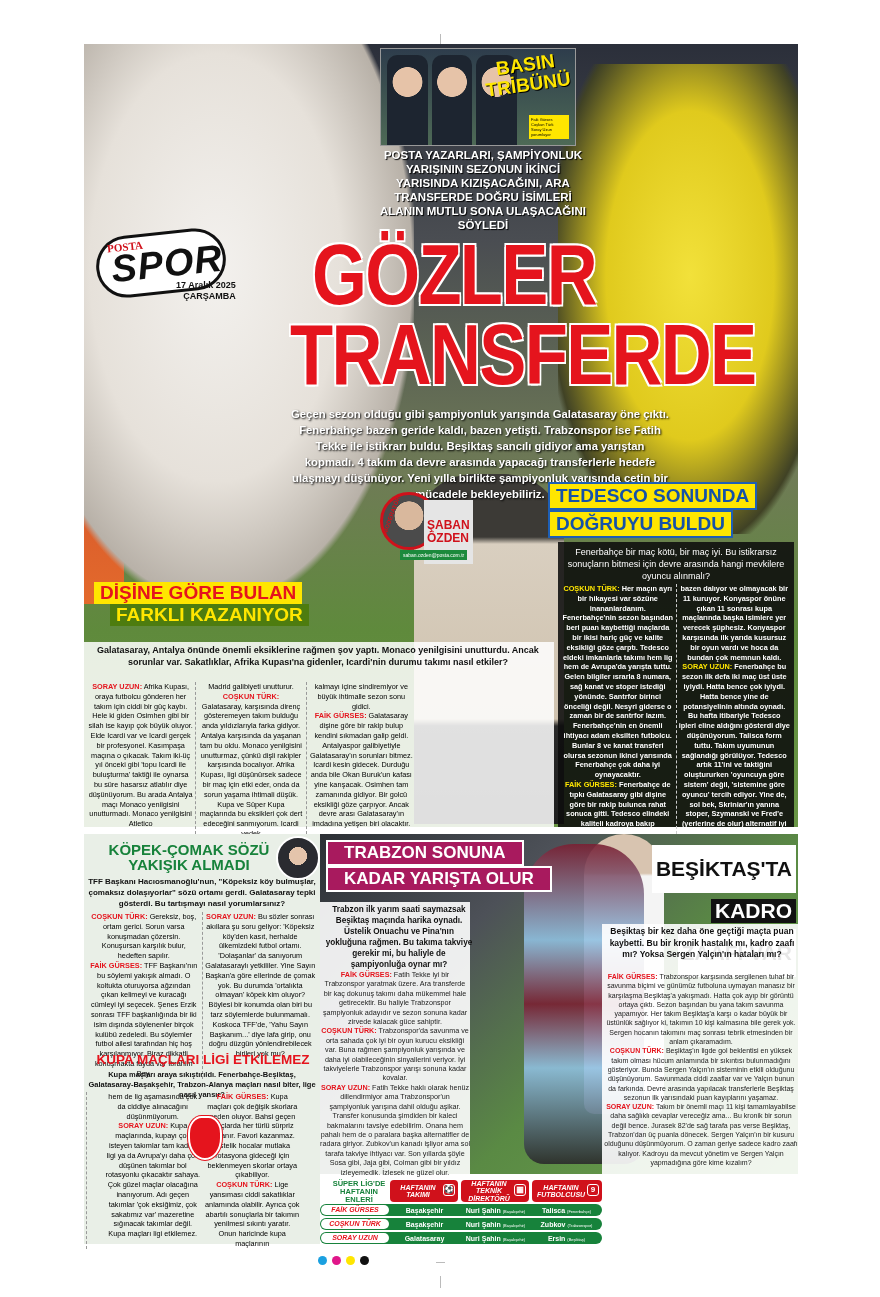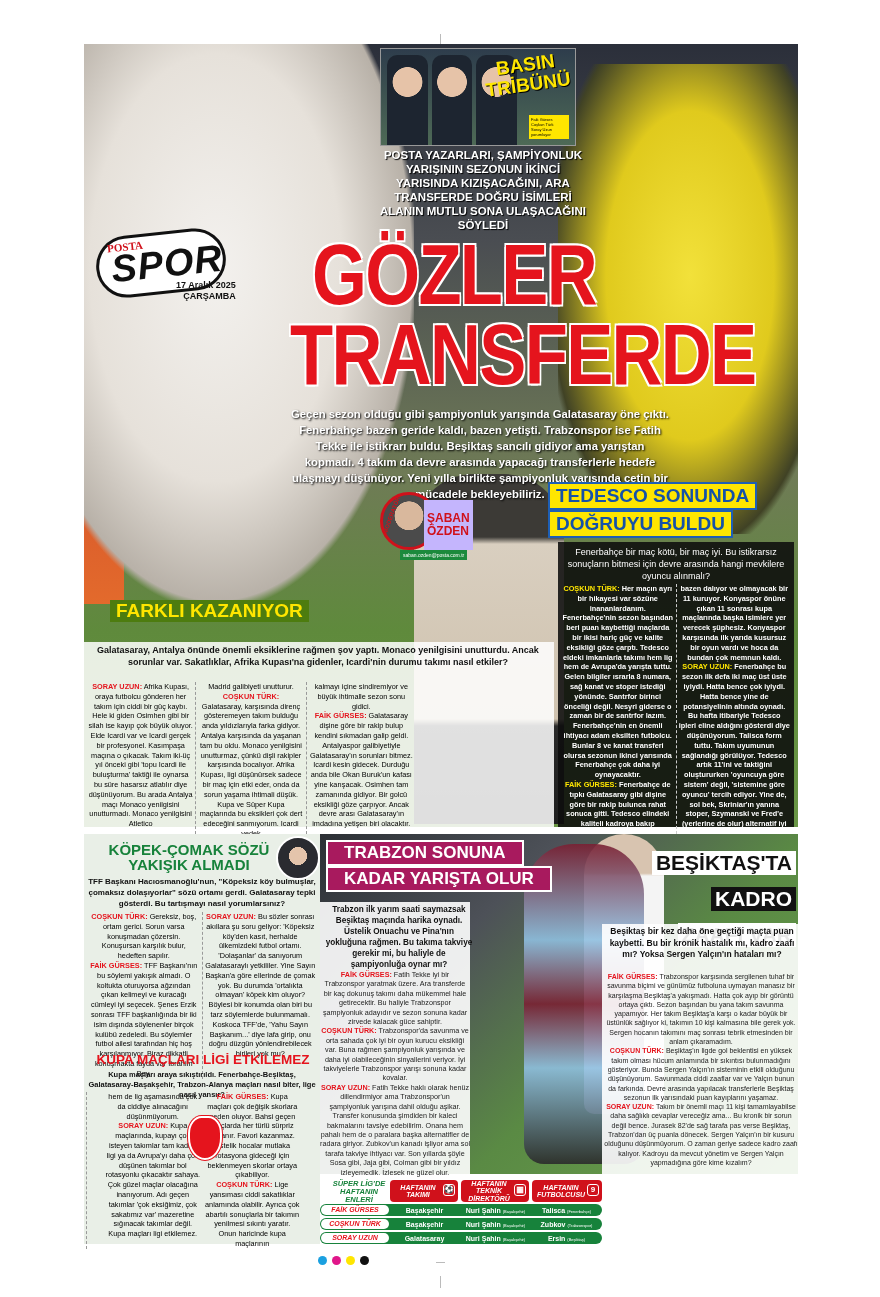--- a/index.html
+++ b/index.html
@@ -25,21 +25,21 @@
 .logo{position:absolute;left:12px;top:188px;width:130px;height:62px;background:#fff;border-radius:40px;border:3px solid #111;transform:rotate(-6deg)}
 .logo .posta{position:absolute;left:10px;top:2px;color:#d0111b;font-weight:bold;font-size:11px;font-family:"Liberation Serif",serif}
 .logo .spor{position:absolute;left:12px;top:8px;font-size:38px;font-weight:bold;font-style:italic;color:#111;letter-spacing:1px}
 .date{position:absolute;left:92px;top:236px;color:#111;font-size:9px;font-weight:bold;text-align:right;line-height:11px}
 .headline{position:absolute;left:170px;top:190px;width:400px;text-align:center;color:#e5141d;font-weight:bold;
  font-family:"Liberation Sans",sans-serif;font-size:86px;line-height:80px;letter-spacing:-2px;transform:scaleX(0.82);transform-origin:center top;
  text-shadow:2px 2px 0 #fff,-2px -2px 0 #fff,2px -2px 0 #fff,-2px 2px 0 #fff}
 .lead{position:absolute;left:206px;top:362px;width:380px;text-align:center;color:#fff;font-weight:bold;font-size:11.3px;line-height:16px;text-shadow:1px 1px 2px #000}
 .moderator{position:absolute;left:296px;top:448px;width:90px;height:76px}
 .moderator .photo{position:absolute;left:0;top:0;width:58px;height:58px;border-radius:50%;background:radial-gradient(circle at 50% 40%,#d9b89d 0 35%,#4b4b4b 36% 100%);border:3px solid #d0111b}
-.moderator .name{position:absolute;left:44px;top:8px;color:#d0111b;font-weight:bold;font-size:12px;line-height:13px;background:#c4b5fd;padding:12px 3px}
+.moderator .name{position:absolute;left:44px;top:8px;color:#d0111b;font-weight:bold;font-size:12px;line-height:13px;background:#e5e5e5;padding:19px 3px}
 .moderator .email{position:absolute;left:20px;top:58px;background:#1b8a3c;color:#fff;font-size:5px;padding:2px 3px;white-space:nowrap}
 .moderator .tag{position:absolute;left:-8px;top:20px;color:#d0111b;font-size:6px;font-weight:bold;transform:rotate(-70deg)}
 .tedesco-title{position:absolute;left:464px;top:438px;width:240px}
 .blue-box{background:#ffe600;color:#1552a8;font-weight:bold;font-size:19px;line-height:22px;padding:1px 6px;display:inline-block;border:2px solid #1e5fb5}
 .tedesco-box{position:absolute;left:474px;top:498px;width:236px;height:285px;background:rgba(12,12,12,0.88)}
 .tedesco-q{position:absolute;left:476px;top:502px;width:232px;text-align:center;color:#fff;font-weight:normal;font-size:9px;line-height:12px}
 .cols{display:flex;position:absolute}
 .col{flex:1;text-align:center;font-size:7.3px;line-height:9.8px;padding:0 2px}
 .dark .col{color:#fff;font-weight:bold}
 .dash{border-left:1px dashed #999}
@@ -65,27 +65,27 @@
 .ts-player{position:absolute;left:440px;top:800px;width:120px;height:320px;
  background:linear-gradient(180deg,#7a2033 0%,#8fbfe0 30%,#7a2033 50%,#8fbfe0 70%,#2a2a2a 100%);border-radius:50px 50px 20px 20px;opacity:.9}
 .bjk-player{position:absolute;left:500px;top:790px;width:80px;height:280px;background:linear-gradient(180deg,#d8c4b0 0 14%,#f4f4f4 15% 100%);border-radius:40px 40px 10px 10px}
 .trabzon-title{position:absolute;left:242px;top:796px;width:228px}
 .mag-box{background:#a81a5e;color:#fff;font-weight:bold;font-size:17px;line-height:20px;padding:1px 16px;display:inline-block;border:2px solid #fff}
 .trabzon-body{position:absolute;left:236px;top:858px;width:150px;height:338px;background:rgba(255,255,255,0.9)}
 .trabzon-q{position:absolute;left:240px;top:860px;width:150px;text-align:center;font-weight:bold;font-size:8.2px;line-height:11px;color:#111}
 .trabzon-ans{position:absolute;left:236px;top:926px;width:150px;text-align:center;font-size:7.2px;line-height:9.4px;color:#222}
 .besiktas-title{position:absolute;left:560px;top:796px;width:152px;text-align:right}
 .blk-box{background:#111;color:#fff;font-weight:bold;font-size:21px;line-height:24px;padding:0 4px;display:inline-block;margin:1px 0}
-.wht-box{background:#fff;color:#111;font-weight:bold;font-size:21px;line-height:24px;padding:0 4px;display:inline-block;margin:11px 0}
+.wht-box{background:#fff;color:#111;font-weight:bold;font-size:21px;line-height:24px;padding:12px 4px;display:inline-block;margin:5px 0}
 .besiktas-body{position:absolute;left:518px;top:880px;width:196px;height:320px;background:rgba(255,255,255,0.9)}
 .besiktas-q{position:absolute;left:522px;top:882px;width:192px;text-align:center;font-weight:bold;font-size:8.5px;line-height:11.5px;color:#111}
 .besiktas-ans{position:absolute;left:520px;top:928px;width:194px;text-align:center;font-size:7px;line-height:9.3px;color:#222}
 
 .slig{position:absolute;left:236px;top:1136px;width:282px;height:64px;background:#fff}
-.slig-logo{position:absolute;left:2px;top:0;width:64px;height:22px;color:#17823b;font-weight:bold;font-style:italic;font-size:7.5px;line-height:8px;text-align:center;padding-left:10px}
+.slig-logo{position:absolute;left:2px;top:0;width:64px;height:22px;color:#17823b;font-weight:bold;font-size:7.5px;line-height:8px;text-align:center;padding-left:10px}
 .th{position:absolute;top:0;height:22px;background:#d0111b;color:#fff;font-weight:bold;font-style:italic;font-size:7px;line-height:7.5px;border-radius:4px;display:flex;align-items:center;justify-content:center;text-align:center;padding:0 16px 0 4px}
 .th .ic{position:absolute;right:3px;top:4px;width:12px;height:12px;border:1.5px solid #fff;border-radius:3px;font-size:8px;line-height:10px;text-align:center;font-style:normal}
 .trow{position:absolute;left:0;width:282px;height:12px;background:#17823b;border-radius:6px;display:flex;align-items:center}
 .trow .who{width:68px;height:10px;margin-left:1px;background:#fff;border-radius:5px;color:#e5141d;font-weight:bold;font-style:italic;font-size:7px;line-height:10px;text-align:center}
 .trow .c{flex:1;color:#fff;font-weight:bold;font-size:7px;text-align:center;white-space:nowrap}
 .trow .c small{font-size:4px;font-weight:normal}
 .dots{position:absolute;left:318px;top:1256px;display:flex;gap:5px}
 .dot{width:9px;height:9px;border-radius:50%}
 </style>
 </head>
@@ -164,21 +164,21 @@
       <span>Fenerbahçe de tıpkı Galatasaray gibi dişine göre bir rakip bulunca rahat sonuca gitti. Tedesco elindeki kaliteli kadroya bakıp</span>
     </div>
     <div class="col dash">
       <span>bazen dalıyor ve olmayacak bir 11 kuruyor. Konyaspor önüne çıkan 11 sonrası kupa maçlarında başka isimlere yer verecek şüphesiz. Konyaspor karşısında ilk yarıda kusursuz bir oyun vardı ve hoca da bundan çok memnun kaldı.</span><br>
       <span class="name-y">SORAY UZUN:</span>
       <span>Fenerbahçe bu sezon ilk defa iki maç üst üste iyiydi. Hatta bence çok iyiydi. Hatta bence yine de potansiyelinin altında oynadı. Bu hafta itibariyle Tedesco ipleri eline aldığını gösterdi diye düşünüyorum. Talisca form tuttu. Takım uyumunun sağlandığı görülüyor. Tedesco artık 11'ini ve taktiğini oluştururken 'oyuncuya göre sistem' değil, 'sistemine göre oyuncu' tercih ediyor. Yine de, sol bek, Skriniar'ın yanına stoper, Szymanski ve Fred'e (yerlerine de olur) alternatif iyi olur.</span>
     </div>
   </div>
 
   <div class="disine">
-    <br>
+    <div class="red-text-yellow">DİŞİNE GÖRE BULAN</div><br>
     <div class="yellow-text-red">FARKLI KAZANIYOR</div>
   </div>
   <div class="gs-text"></div>
   <div class="gs-q">Galatasaray, Antalya önünde önemli eksiklerine rağmen şov yaptı. Monaco yenilgisini unutturdu. Ancak sorunlar var. Sakatlıklar, Afrika Kupası'na gidenler, Icardi'nin durumu takımı nasıl etkiler?</div>
   <div class="cols" style="left:2px;top:638px;width:330px">
     <div class="col">
       <span class="name-r">SORAY UZUN:</span>
       <span>Afrika Kupası, oraya futbolcu gönderen her takım için ciddi bir güç kaybı. Hele ki giden Osimhen gibi bir silah ise kayıp çok büyük oluyor. Elde Icardi var ve Icardi gerçek bir profesyonel. Kasımpaşa maçına o çıkacak. Takım iki-üç yıl önceki gibi 'topu Icardi ile buluşturma' taktiği ile oynarsa bu süre hasarsız atlatılır diye düşünüyorum. Bu arada Antalya maçı Monaco yenilgisini unutturmadı. Monaco yenilgisini Atletico</span>
     </div>
     <div class="col dash">

